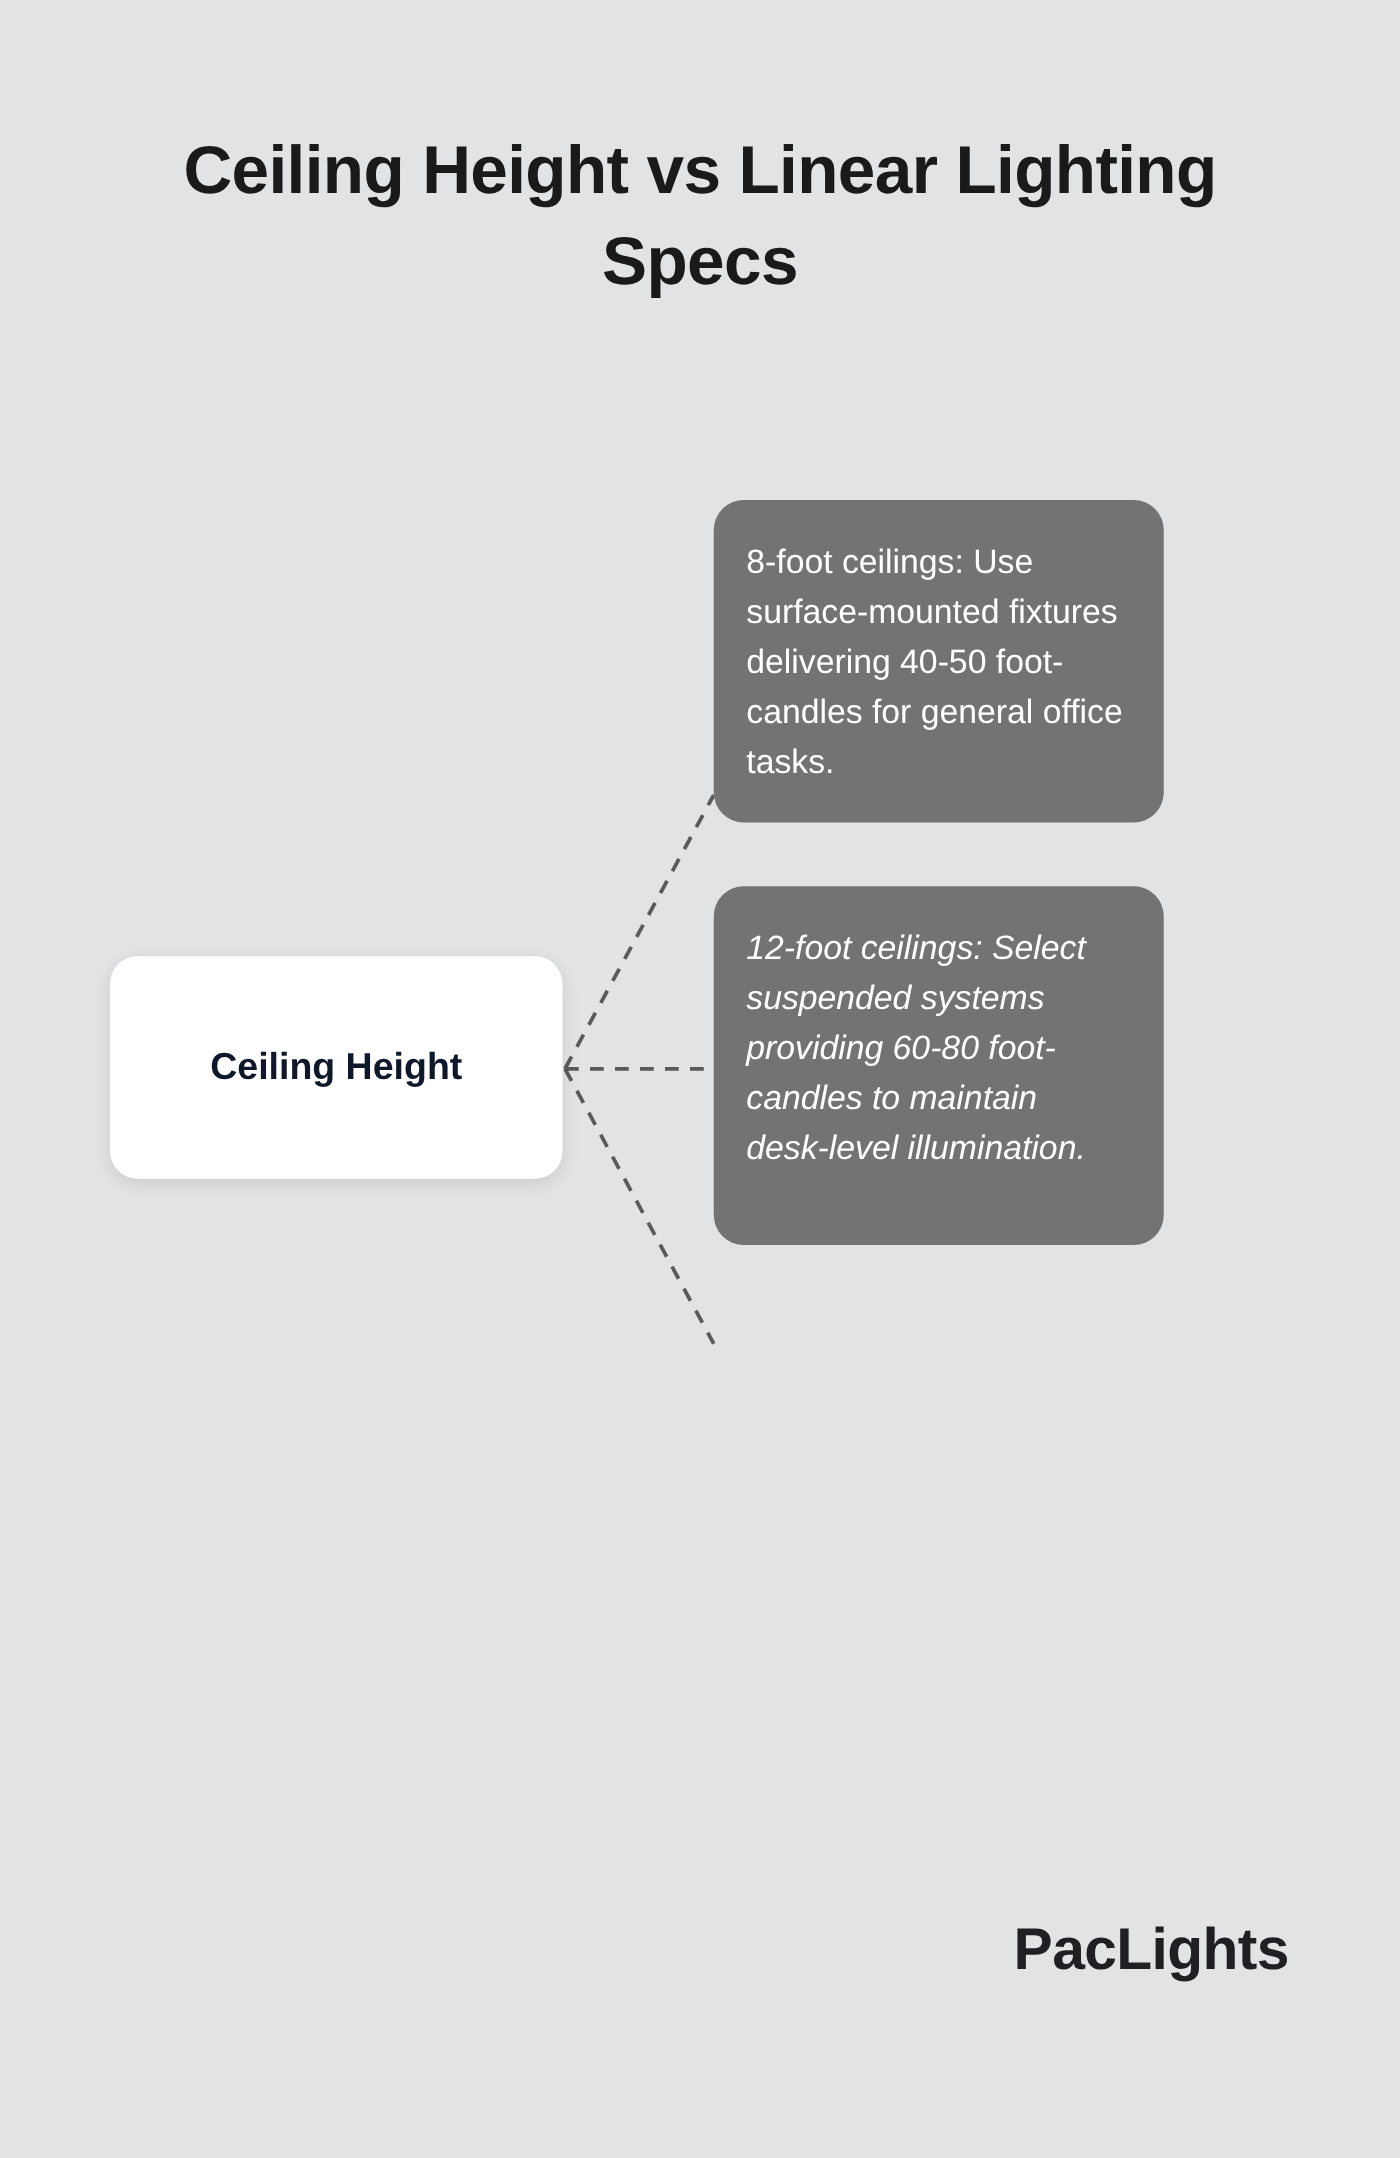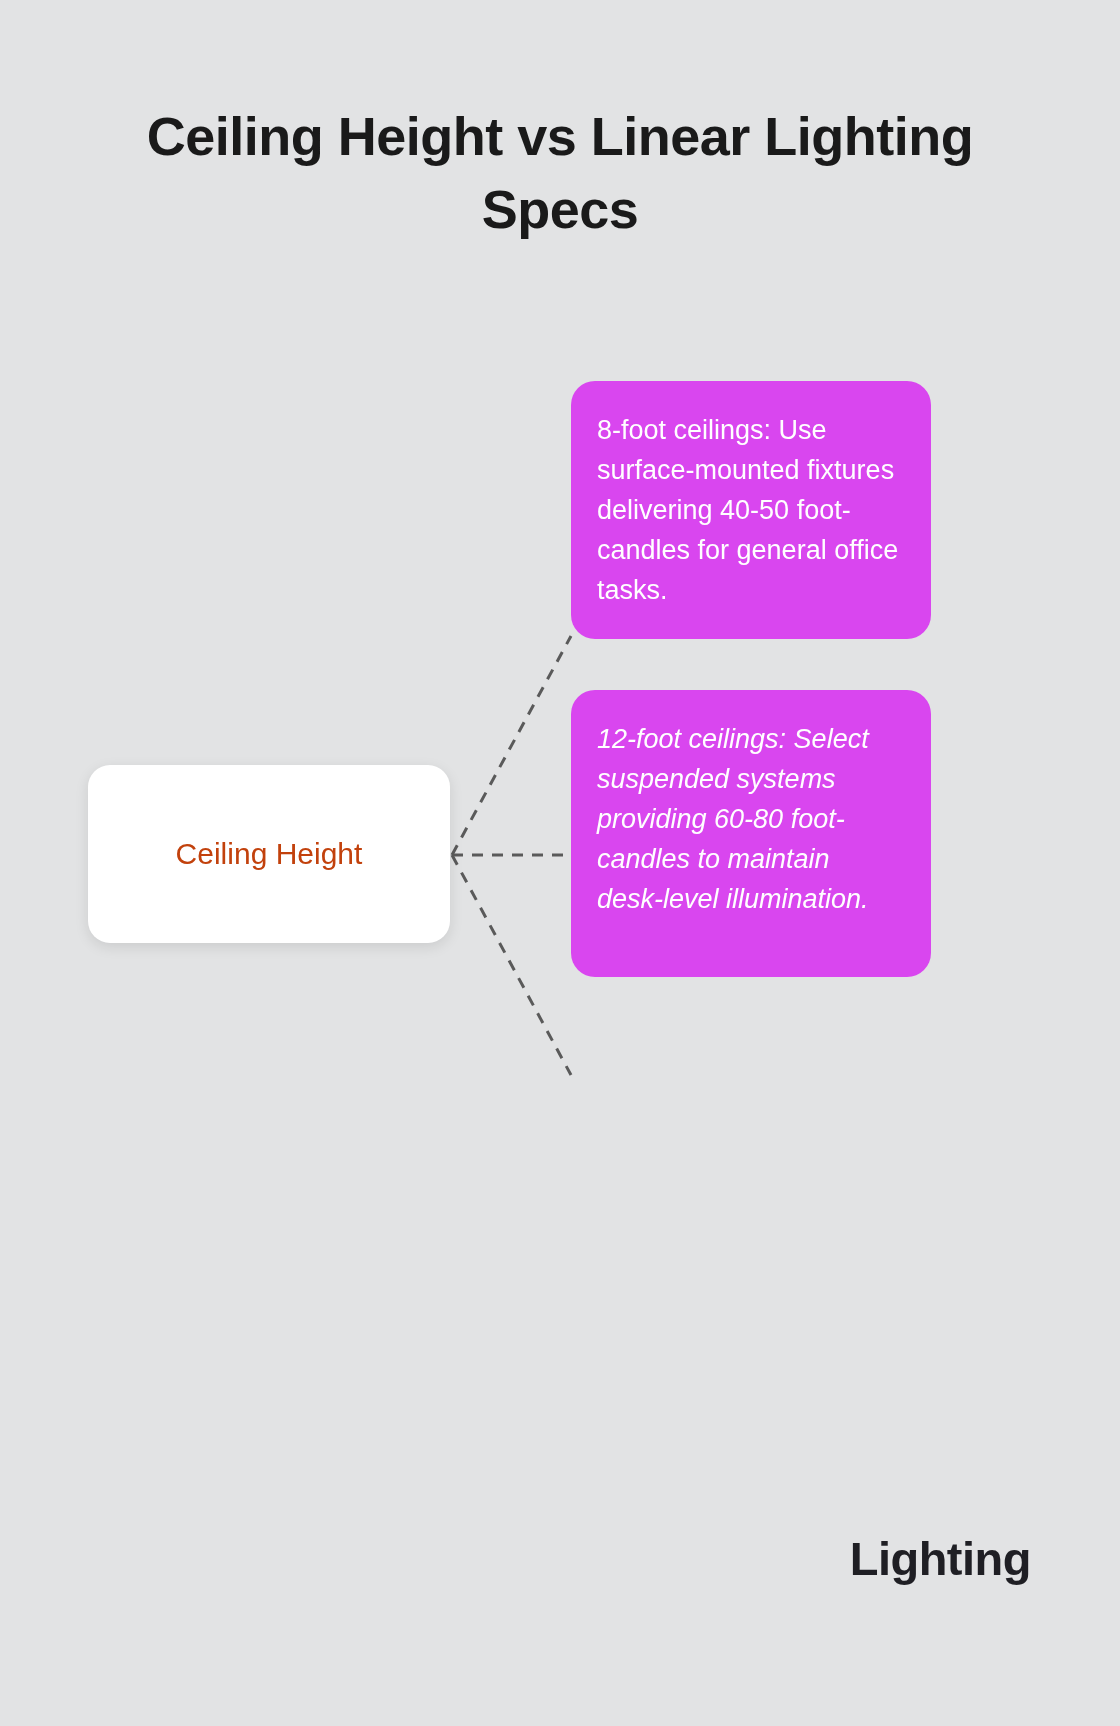--- a/index.html
+++ b/index.html
@@ -49,34 +49,35 @@
     height: 178px;
     background: #ffffff;
     border-radius: 22px;
     box-shadow: 0 4px 14px rgba(0,0,0,0.10);
     display: flex;
     align-items: center;
     justify-content: center;
   }
   .center-node .label {
     font-size: 30px;
-    font-weight: normal;
-    color: #c2410c;
+    font-weight: bold;
+    color: #0f172a;
     text-align: center;
   }
   .branch {
     position: absolute;
     width: 360px;
-    background: #d946ef;
+    background: #737373;
     border-radius: 24px;
     box-sizing: border-box;
     padding: 30px 28px 28px 26px;
     color: #ffffff;
     font-size: 27px;
     line-height: 1.48;
+    margin-top: 19px;
   }
   .branch-1 { left: 571px; top: 381px; min-height: 258px; }
   .branch-2 { left: 571px; top: 690px; min-height: 287px; font-style: italic; }
   .branch-3 { left: 571px; top: 1038px; min-height: 295px; }
   .brand {
     position: absolute;
     right: 58px;
     bottom: 140px;
     font-size: 47px;
     font-weight: bold;
@@ -103,15 +104,15 @@
 
   <div class="branch branch-1">
     <span>8-foot ceilings: Use surface-mounted fixtures delivering 40-50 foot-candles for general office tasks.</span>
   </div>
 
   <div class="branch branch-2">
     <span>12-foot ceilings: Select suspended systems providing 60-80 foot-candles to maintain desk-level illumination.</span>
   </div>
 
 
-  <div class="brand">Lighting</div>
+  <div class="brand">PacLights</div>
 
 </div>
 
 </body></html>

